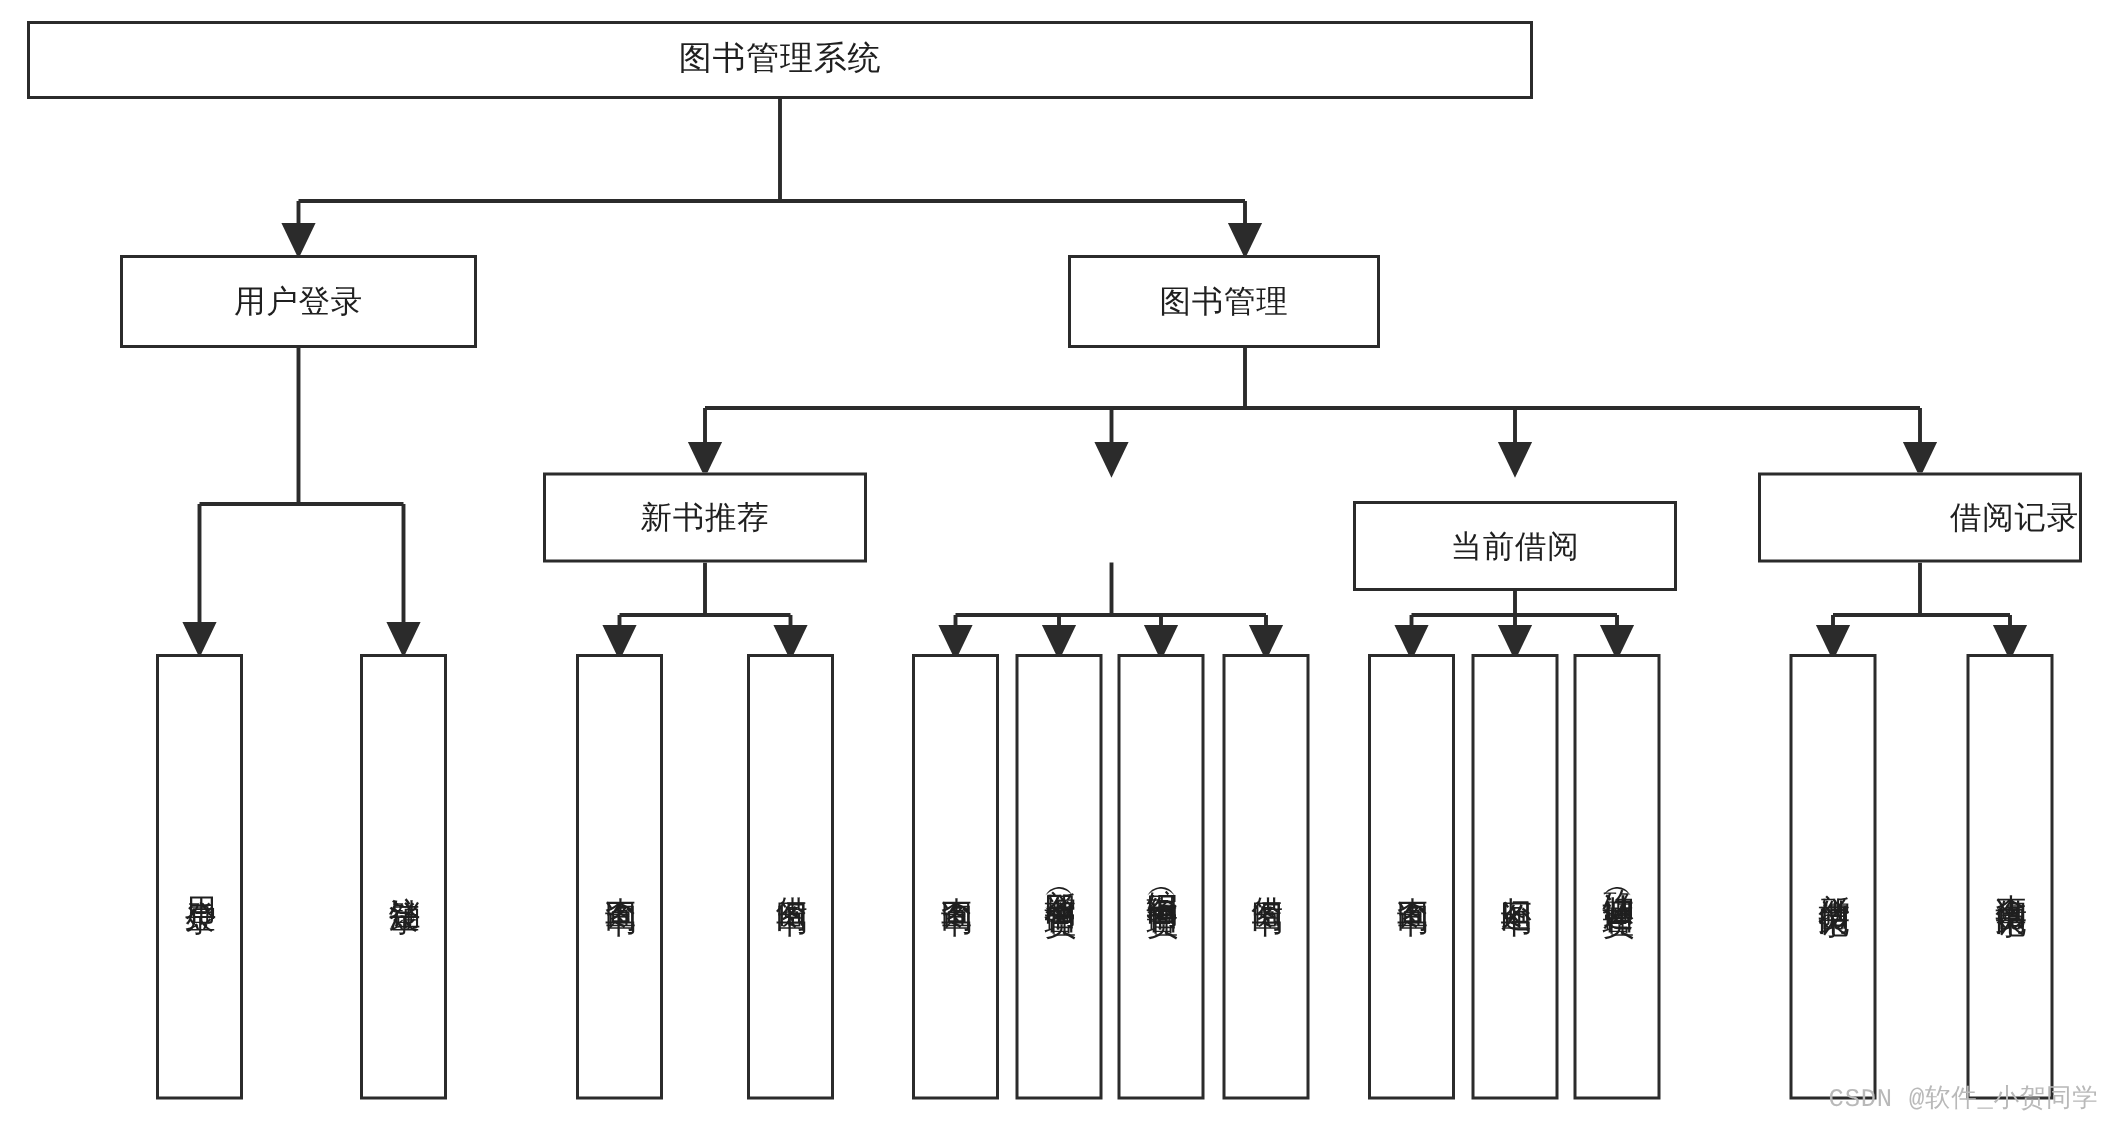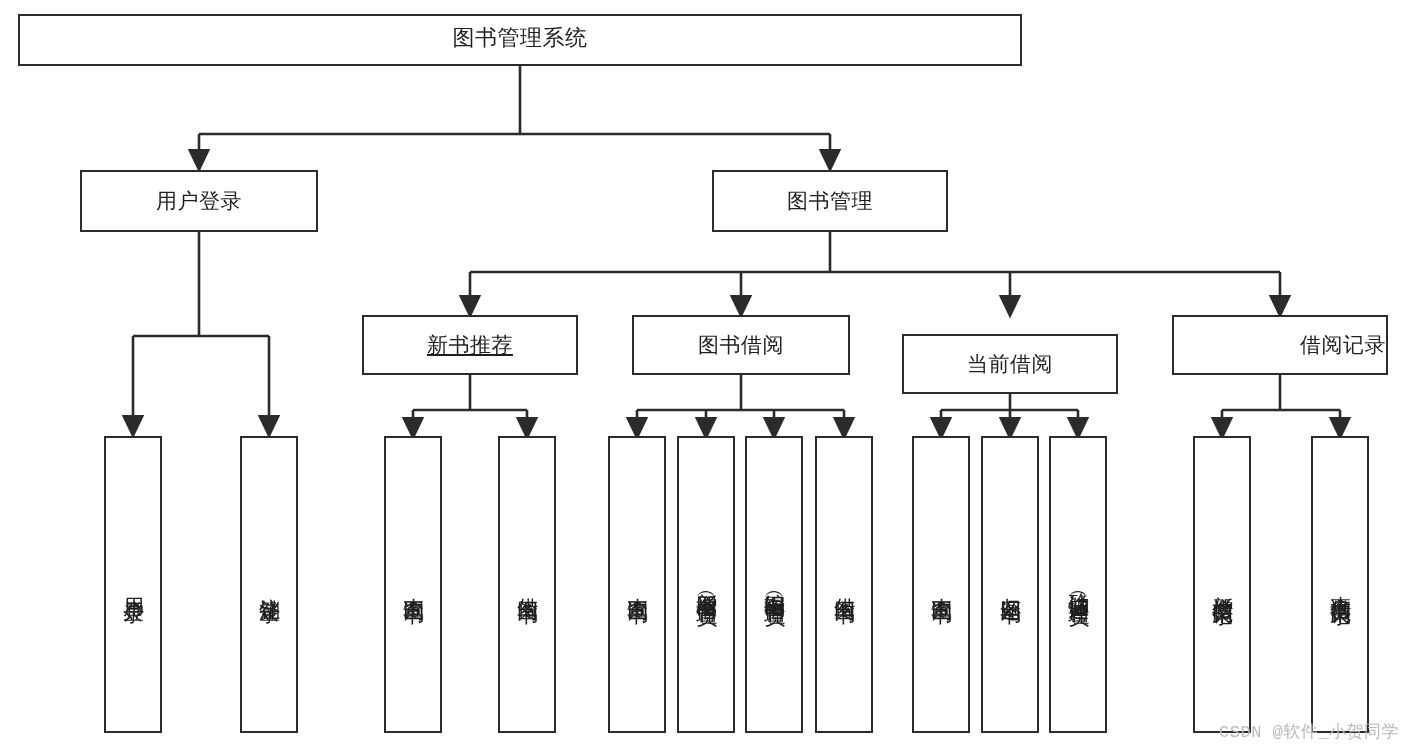--- a/index.html
+++ b/index.html
@@ -37,21 +37,20 @@
   .node .lbl{
     display:block;
     line-height:1.18;
     letter-spacing:0.5px;
   }
   .node.h{
     font-size:21px;
   }
   .node.root{
     font-size:22px;
-    font-family:Liberation Mono, monospace;
   }
   .node.v{
     font-size:21px;
   }
   .node.v .lbl{
     writing-mode:vertical-rl;
     text-orientation:upright;
     line-height:1.12;
     letter-spacing:2px;
     white-space:nowrap;
@@ -123,29 +122,26 @@
     </g>
   </svg>
 
   <div class="node root" style="left:18px; top:14px; width:1004px; height:52px;">
     <span class="lbl">图书管理系统</span>
   </div>
 
   <div class="node h" style="left:80px; top:170px; width:238px; height:62px;">
     <span class="lbl">用户登录</span>
   </div>
-  <div class="node h" style="left:712px; top:170px; width:236px; height:62px;">
+  <div class="node h" style="left:712px; top:170px; width:208px; height:62px;">
     <span class="lbl">图书管理</span>
   </div>
 
-  <div class="node h" style="left:362px; top:315px; width:216px; height:60px;text-decoration:underline;">
+  <div class="node h" style="left:362px; top:315px; width:216px; height:60px;">
     <span class="lbl">新书推荐</span>
-  </div>
-  <div class="node h" style="left:632px; top:315px; width:218px; height:60px;">
-    <span class="lbl">图书借阅</span>
   </div>
   <div class="node h" style="left:902px; top:315px; width:216px; height:60px;margin-top:19px;">
     <span class="lbl">当前借阅</span>
   </div>
   <div class="node h" style="left:1172px; top:315px; width:216px; height:60px;justify-content:flex-end;">
     <span class="lbl">借阅记录</span>
   </div>
 
   <div class="node v" style="left:104px; top:436px; width:58px; height:297px;">
     <span class="lbl">用户登录</span>

